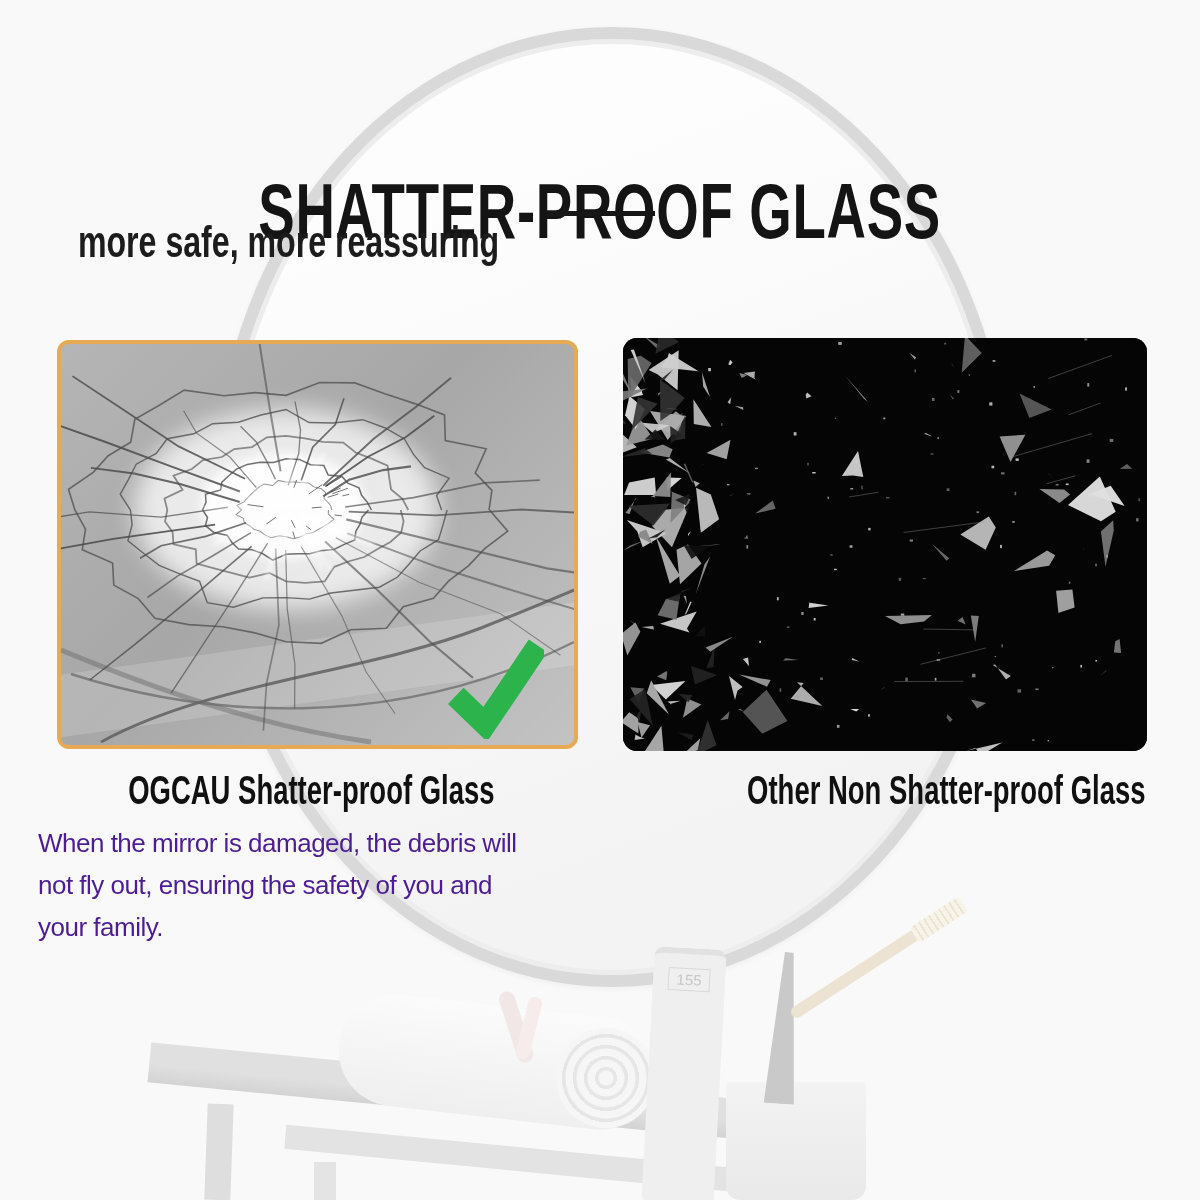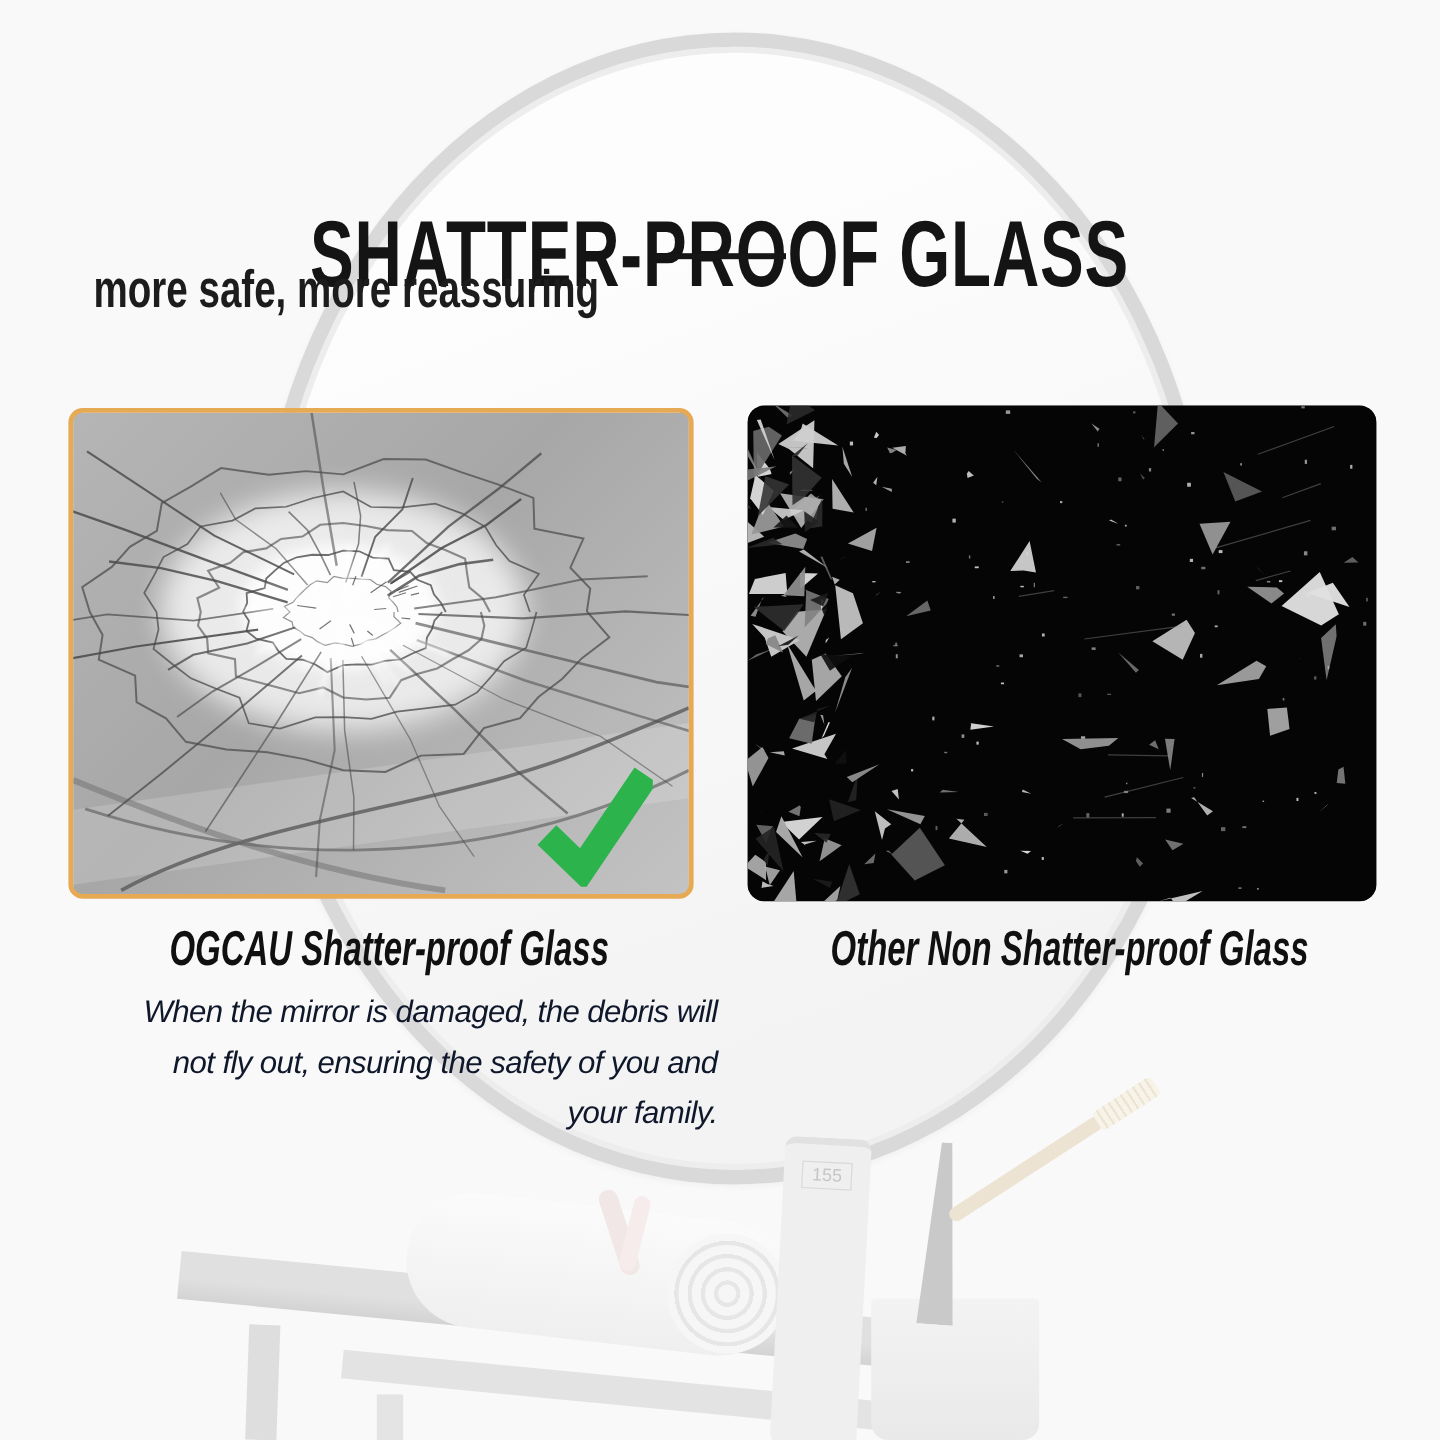--- a/index.html
+++ b/index.html
@@ -48,26 +48,26 @@
     font-size:44px;font-weight:bold;color:#1c1c1c;white-space:nowrap;z-index:5;}
   .subtitle span{display:inline-block;transform:scaleX(0.73);}
   
   .fig{position:absolute;z-index:5;overflow:hidden;}
   .fig-good{left:57px;top:340px;width:513px;height:401px;border:4px solid #E6A954;border-radius:12px;
     background:linear-gradient(135deg,#b5b5b5 0%,#a7a7a7 45%,#c3c3c3 100%);}
   .fig-bad{left:623px;top:338px;width:524px;height:413px;border-radius:14px;background:#060606;}
   .fig svg.art{position:absolute;left:0;top:0;width:100%;height:100%;}
   .check-badge{position:absolute;right:30px;bottom:6px;width:98px;height:102px;z-index:6;}
   
-  .caption{position:absolute;z-index:5;text-align:right;font-style:italic;}
+  .caption{position:absolute;z-index:5;text-align:left;}
   .cap-good{left:38px;top:764px;width:560px;}
-  .cap-bad{left:594px;top:764px;width:545px;}
+  .cap-bad{left:649px;top:764px;width:545px;}
   .caption h2{margin:0;font-size:41px;font-weight:bold;line-height:52px;color:#101010;white-space:nowrap;}
   .caption h2 span{display:inline-block;transform:scaleX(0.67);}
-  .caption p{margin:6px 0 0 0;font-size:26px;line-height:42px;letter-spacing:-0.5px;color:#0f172a;
+  .caption p{margin:6px 0 0 0;font-size:26px;line-height:42px;letter-spacing:-0.5px;color:#4c1d95;
     white-space:pre-line;}
 </style>
 </head>
 <body>
 
 <div class="stage">
 
   <div class="mirror-oval"></div>
   <div class="bath">
     <div class="shelf-bar"></div>

